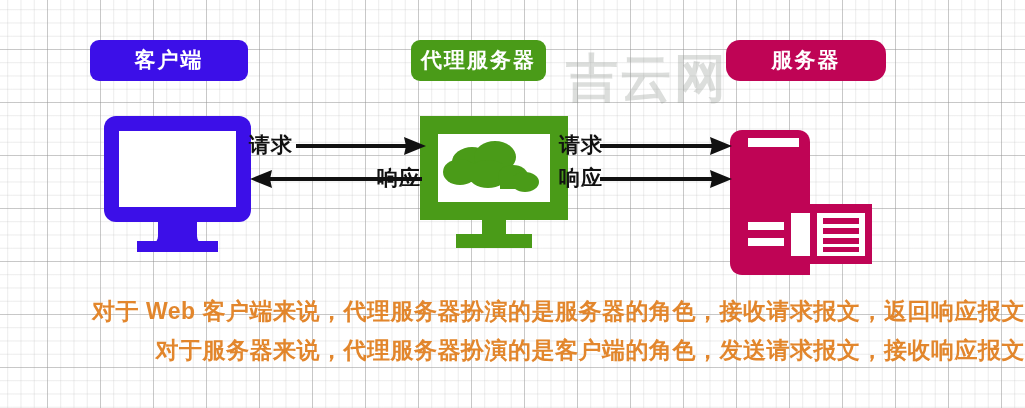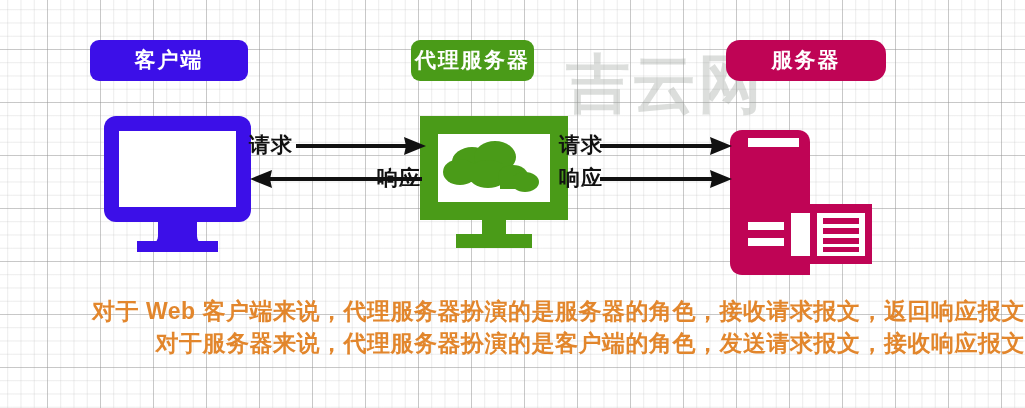--- a/index.html
+++ b/index.html
@@ -28,21 +28,21 @@
       13.25px 13.25px,
       13.25px 13.25px;
     background-position: -6px -4px, -6px -4px, -6px -4px, -6px -4px;
   }
 
   
   .watermark {
     position: absolute;
     left: 566px;
     top: 28px;
-    font-size: 64px;
+    font-size: 52px;
     font-weight: 700;
     letter-spacing: 2px;
     color: rgba(150,156,150,0.33);
     white-space: nowrap;
     user-select: none;
     line-height: 1;
     margin-top: 24px;
   }
 
   
@@ -54,21 +54,21 @@
     border-radius: 9px;
     color: #ffffff;
     font-size: 21px;
     font-weight: 700;
     letter-spacing: 2px;
     white-space: nowrap;
     box-sizing: border-box;
     padding-bottom: 2px;
   }
   .pill-client { left: 90px;  top: 40px; width: 158px; height: 41px; }
-  .pill-proxy  { left: 411px; top: 40px; width: 123px; height: 41px; }
+  .pill-proxy  { left: 411px; top: 40px; width: 135px; height: 41px; }
   .pill-server { left: 726px; top: 40px; width: 160px; height: 41px; }
 
   
   .icon-wrap { position: absolute; }
   .icon-client { left: 100px; top: 112px; width: 155px; height: 140px; }
   .icon-proxy  { left: 420px; top: 112px; width: 148px; height: 140px; }
   .icon-server { left: 730px; top: 110px; width: 152px; height: 165px; }
 
   
   .flow-label {
@@ -97,21 +97,21 @@
     width: 1025px;
     text-align: right;
     color: #E2862C;
     font-size: 23px;
     font-weight: 700;
     letter-spacing: 0.5px;
     white-space: nowrap;
     line-height: 1;
   }
   .caption-1 { top: 300px; }
-  .caption-2 { top: 332px; }
+  .caption-2 { top: 339px; }
 </style>
 </head>
 <body>
 
 <div id="canvas">
 
   <div class="watermark">吉云网</div>
 
   <div class="pill pill-client" style="background:#3C0FE8;">客户端</div>
 

